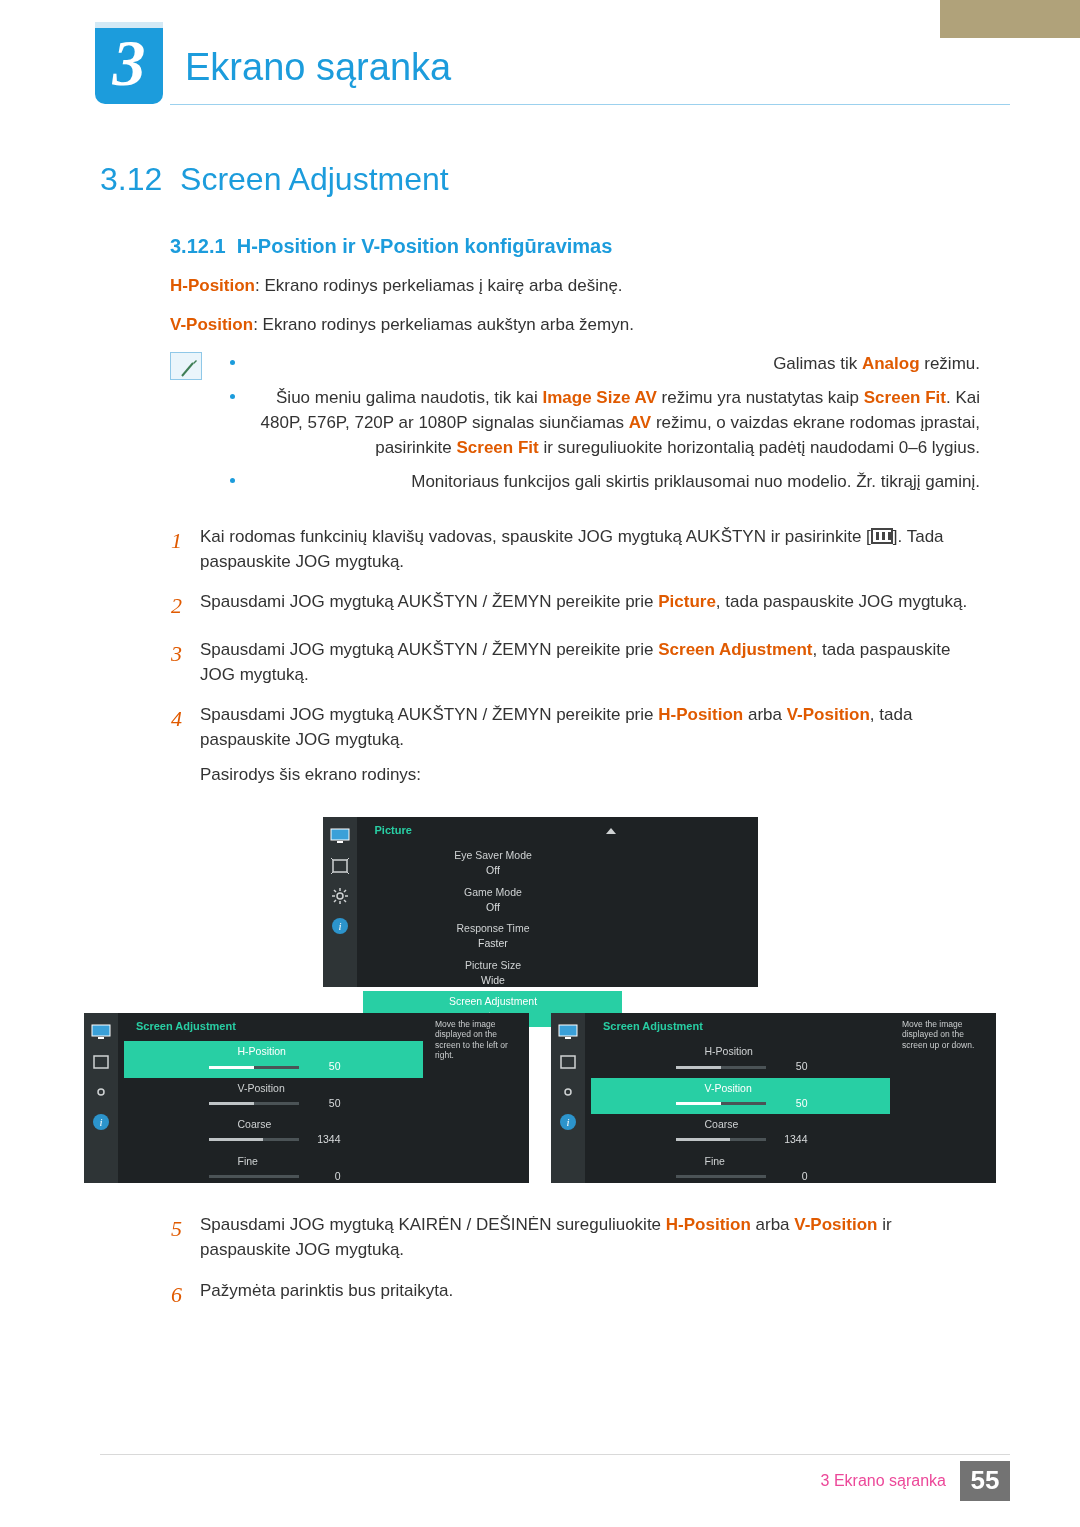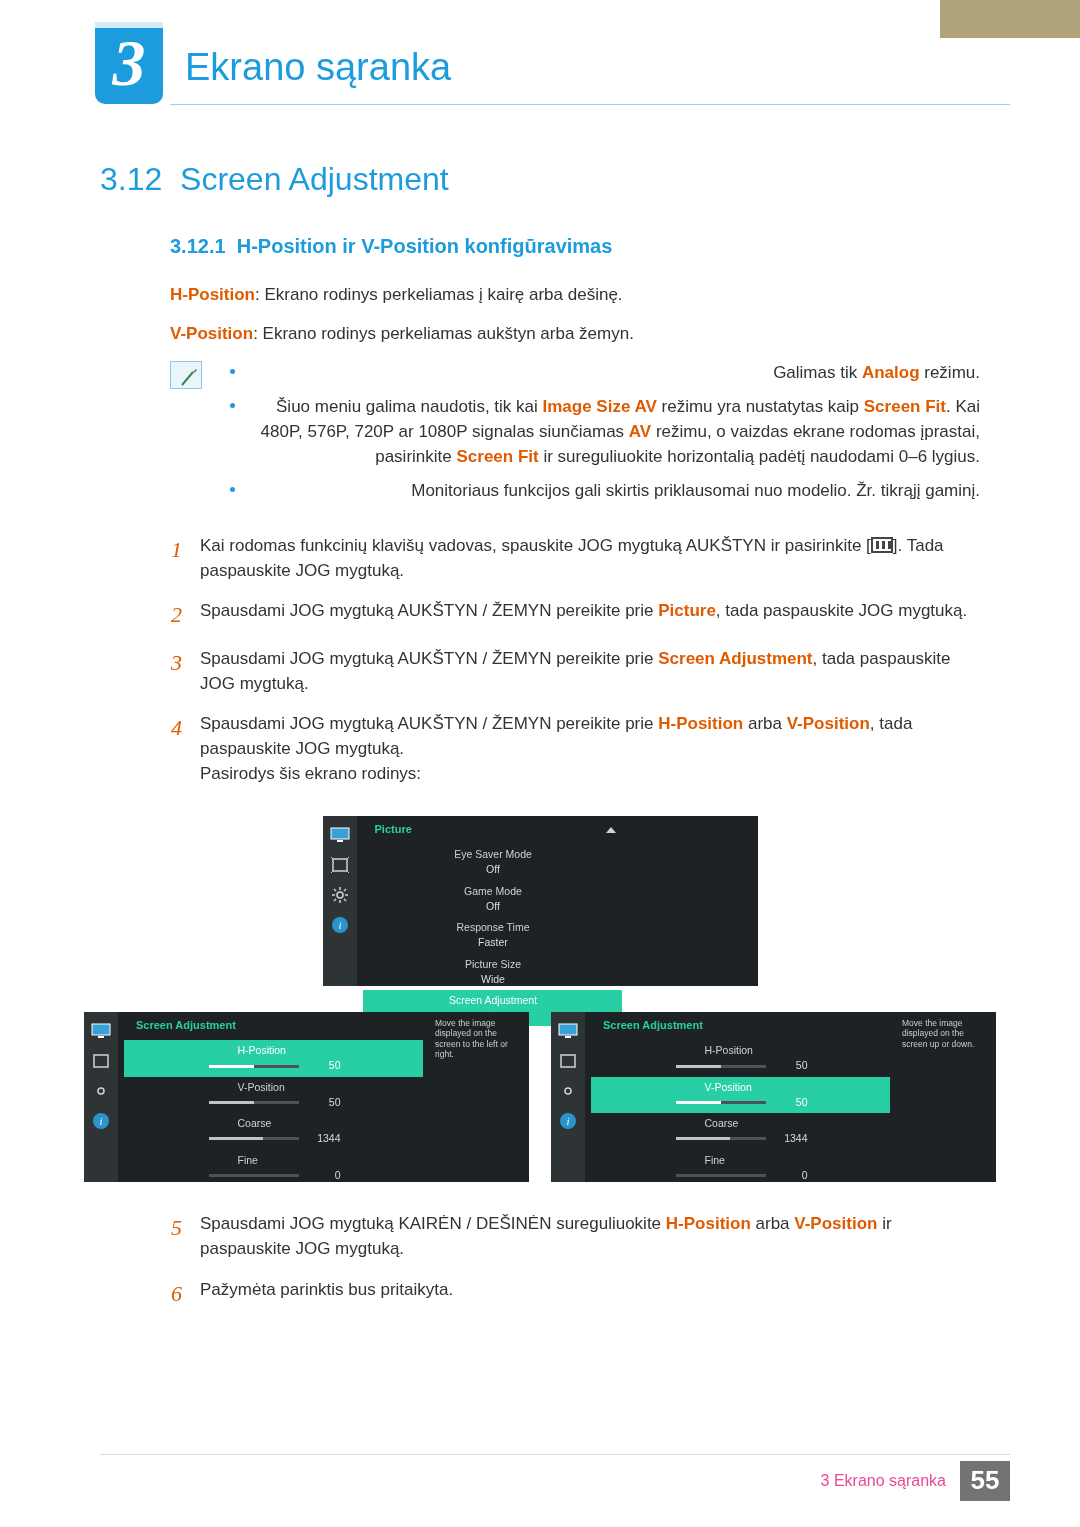--- a/index.html
+++ b/index.html
@@ -40,21 +40,21 @@
     position: absolute; left: 170px; right: 70px; top: 104px;
     border-top: 1px solid #9cd1ee;
   }
 
   
   .h2 {
     margin: 36px 0 30px 100px;
     font-size: 32px; color: #1c9cdc; font-weight: 400;
   }
   .h3 {
-    margin: 0 0 22px 170px;
+    margin: 0 0 13px 170px;
     font-size: 20px; color: #1c9cdc; font-weight: bold;
   }
   .para { margin: 0 100px 14px 170px; }
   .hl-main { color: #e05a00; font-weight: bold; }
   .hl-inline { color: #e05a00; font-weight: bold; }
   .note-block { display: flex; margin: 10px 100px 20px 170px; gap: 20px; }
   .note-icon {
     width: 32px; height: 28px; flex: 0 0 32px;
     background: #eaf5fb; border: 1px solid #8fc8e8; position: relative;
   }
@@ -211,21 +211,21 @@
     <div class="step">
       <div class="step-num">3</div>
       <div class="step-body">
         <span>Spausdami JOG mygtuką AUKŠTYN / ŽEMYN pereikite prie </span><span class="hl-inline">Screen Adjustment</span><span>, tada paspauskite JOG mygtuką.</span>
       </div>
     </div>
     <div class="step">
       <div class="step-num">4</div>
       <div class="step-body">
         <span>Spausdami JOG mygtuką AUKŠTYN / ŽEMYN pereikite prie </span><span class="hl-inline">H-Position</span><span> arba </span><span class="hl-inline">V-Position</span><span>, tada paspauskite JOG mygtuką.</span>
-        <div style="margin-top:0">Pasirodys šis ekrano rodinys:</div>
+        <div style="margin-top:10px">Pasirodys šis ekrano rodinys:</div>
       </div>
     </div>
   </div>
 
   <div class="osd-row-1">
     <div class="osd wide">
       <div class="osd-side">
         <div class="sic">
             <svg width="20" height="16">
               <rect x="1" y="1" width="18" height="11" fill="#3aa0d8" stroke="#fff"></rect>

